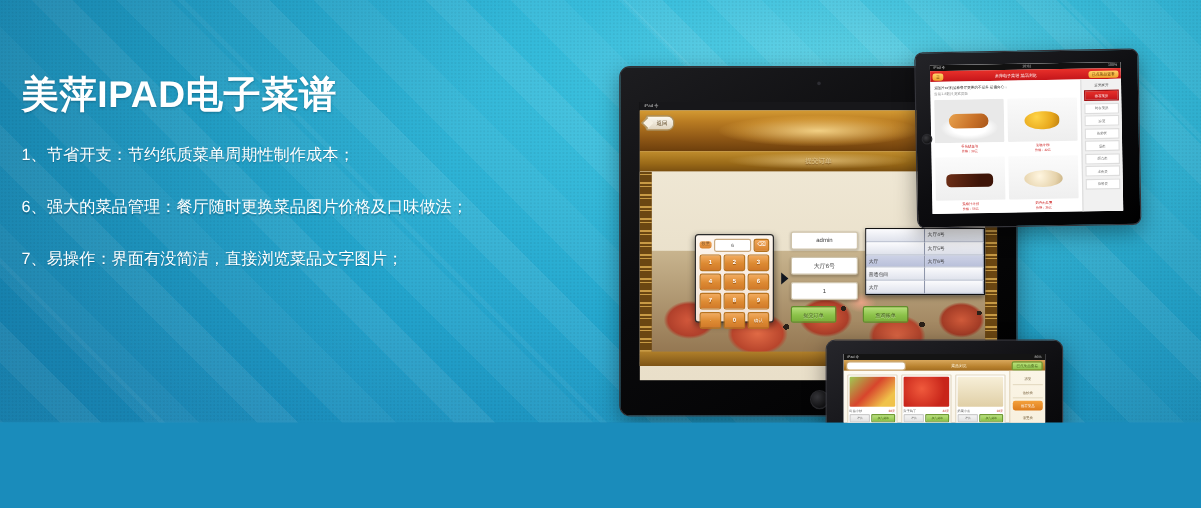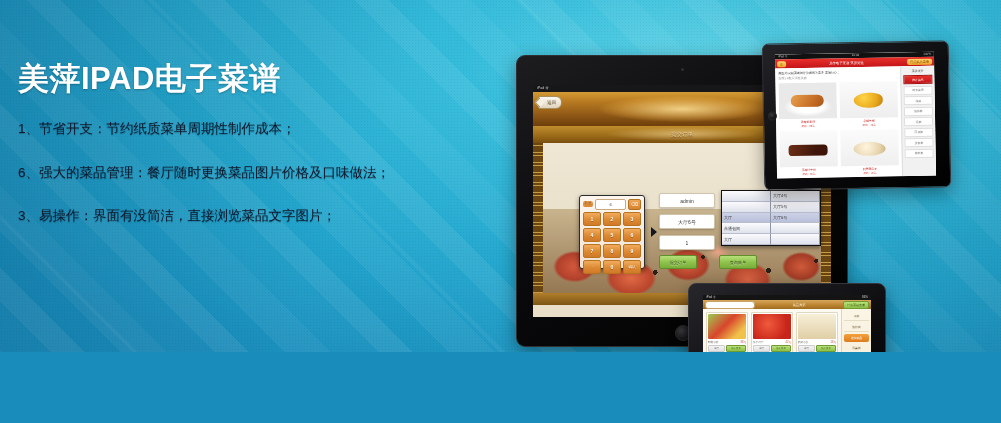--- a/index.html
+++ b/index.html
@@ -55,21 +55,21 @@
   }
 
   
   .copy{position:absolute;left:18px;top:62px;width:470px;}
   .headline{
     color:#ffffff;font-size:31px;font-weight:bold;letter-spacing:.5px;
     text-shadow:0 1px 2px rgba(0,40,60,.35);
     margin:0 0 26px 0;line-height:1.1;
   }
   .feat{
-    color:#0f172a;font-size:13.5px;line-height:1;margin:0 0 30px 0;
+    color:#ffffff;font-size:13.5px;line-height:1;margin:0 0 30px 0;
     text-shadow:0 1px 1px rgba(0,40,60,.30);white-space:nowrap;
   }
 
   
   .ipad{position:absolute;background:#0b0b0d;box-shadow:0 6px 18px rgba(0,0,0,.38);}
   .ipad .screen{position:absolute;overflow:hidden;background:#fff;}
   .ipad .home{
     position:absolute;border-radius:50%;
     background:radial-gradient(circle at 38% 34%, #3a3a3e, #141416 70%);
     border:1px solid #2a2a2e;
@@ -289,21 +289,21 @@
   <div class="bg-base"></div>
   <div class="bg-stripes"></div>
   <div class="bg-stripes2"></div>
   <div class="bg-dots"></div>
   <div class="bg-vig"></div>
 
   <div class="copy">
     <h1 class="headline">美萍IPAD电子菜谱</h1>
     <p class="feat">1、节省开支：节约纸质菜单周期性制作成本；</p>
     <p class="feat">6、强大的菜品管理：餐厅随时更换菜品图片价格及口味做法；</p>
-    <p class="feat">3、易操作：界面有没简洁，直接浏览菜品文字图片；</p>
+    <p class="feat">7、易操作：界面有没简洁，直接浏览菜品文字图片；</p>
   </div>
 
   <div class="ipad" id="ipad-main">
     <div class="cam" style="left:50%;margin-left:-1.5px;top:12px;"></div>
     <div class="screen">
 
       <div class="mn-status">
         <span>iPad 令</span>
         <span>9:56</span>
       </div>

